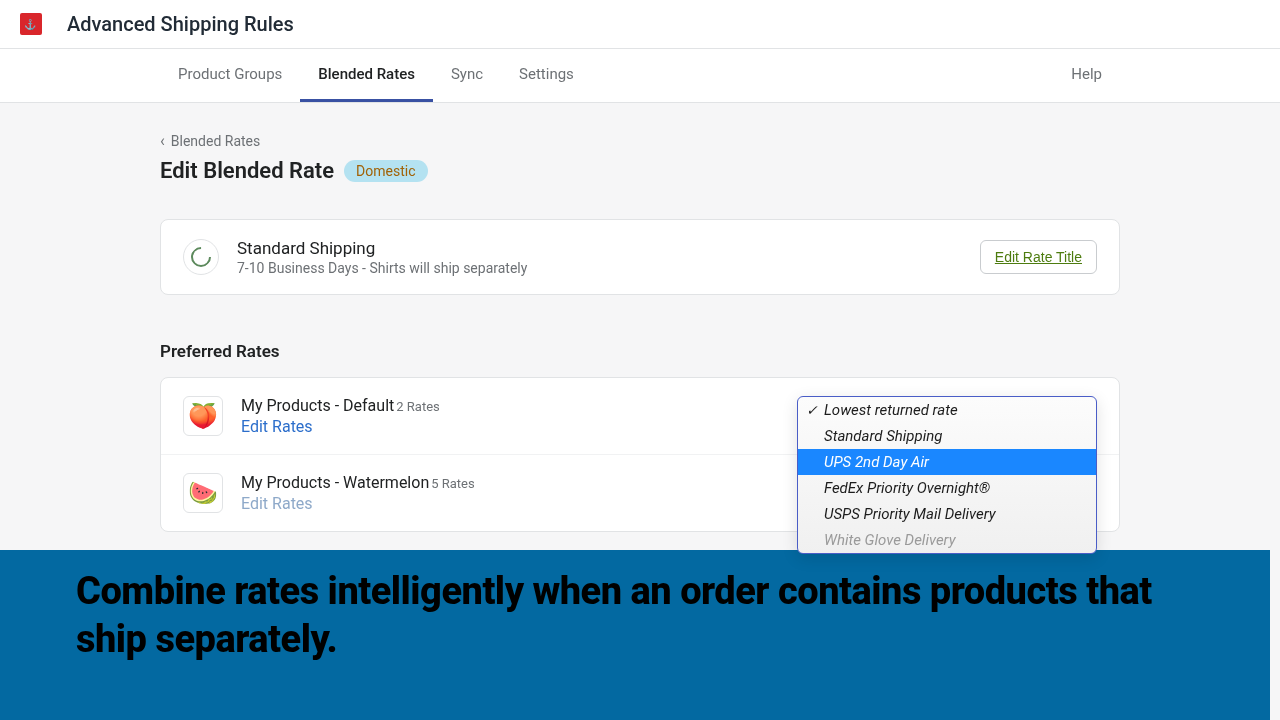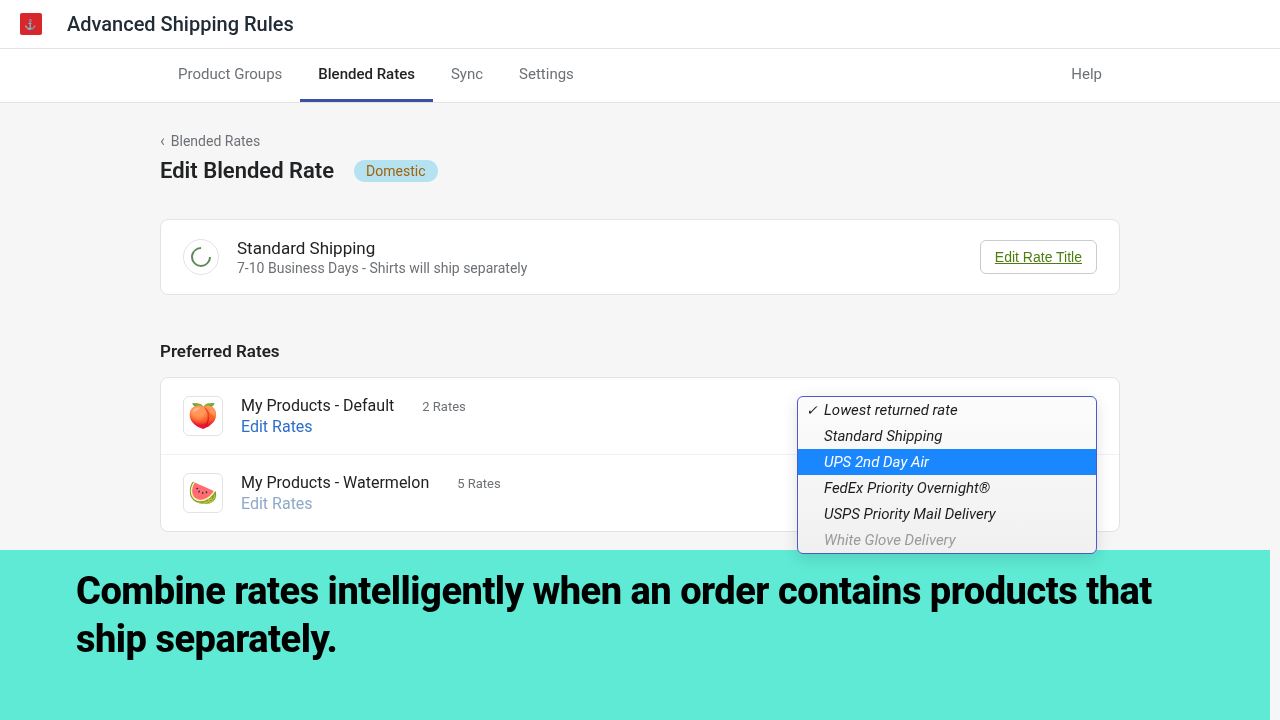--- a/index.html
+++ b/index.html
@@ -9,47 +9,47 @@
 .app-logo::after { content: "⚓"; color: #fff; font-size: 10px; }
 .app-title { font-size: 20px; font-weight: 500; color: #212b36; }
 .nav-wrapper { background: #fff; border-bottom: 1px solid #e1e3e5; width: 100%;}
 .nav-inner { max-width: 960px; margin: 0 auto; display: flex; align-items: center; }
 .nav-item { padding: 16px 18px; color: #6d7175; font-size: 15px; cursor: pointer; border-bottom: 3px solid transparent; }
 .nav-item.active { color: #202223; font-weight: 500; border-bottom-color: #3951a3; }
 .nav-spacer { flex: 1; }
 .content { max-width: 960px; margin: 0 auto; padding: 28px 0; }
 .breadcrumb { display: flex; align-items: center; gap: 6px; color: #6d7175; font-size: 14px; margin-bottom: 8px; cursor: pointer; }
 .chevron-left { font-size: 16px; color: #6d7175; }
-.page-title-row { display: flex; align-items: center; gap: 20px; margin-bottom: 36px; }
+.page-title-row { display: flex; align-items: center; gap: 10px; margin-bottom: 36px; }
 .page-title { font-size: 22px; font-weight: 600; color: #202223; }
 .badge { background: #b4e2f1; color: #a16207; padding: 3px 12px; border-radius: 12px; font-size: 14px; }
 .card { background: #fff; border: 1px solid #e1e3e5; border-radius: 8px; padding: 18px 22px; display: flex; align-items: center; gap: 18px; margin-bottom: 46px; position: relative; }
 .rate-icon { width: 36px; height: 36px; border-radius: 50%; border: 1px solid #e1e3e5; display: flex; align-items: center; justify-content: center; flex-shrink: 0; }
 .swirl { width: 20px; height: 20px; border-radius: 50%; border: 2px solid #5d8a5d; border-top-color: transparent; transform: rotate(45deg); }
 .rate-title { font-size: 17px; color: #202223; margin-bottom: 2px; }
 .rate-sub { font-size: 14px; color: #6d7175; }
 .btn { background: #fff; border: 1px solid #c9cccf; border-radius: 6px; padding: 8px 14px; font-size: 14px; color: #4d7c0f; cursor: pointer; margin-left: auto; text-decoration: underline; }
 .section-title { font-size: 17px; font-weight: 600; color: #202223; margin-bottom: 16px; }
 .rates-card { background: #fff; border: 1px solid #e1e3e5; border-radius: 8px; overflow: visible; }
 .rate-row { padding: 18px 22px; display: flex; align-items: flex-start; gap: 18px; border-bottom: 1px solid #f1f2f3; position: relative; }
 .rate-row:last-child { border-bottom: none; }
 .product-icon { width: 40px; height: 40px; border-radius: 6px; border: 1px solid #e1e3e5; display: flex; align-items: center; justify-content: center; font-size: 24px; flex-shrink: 0; }
 .product-info { display: flex; flex-direction: column; gap: 2px; }
-.product-top { display: flex; align-items: baseline; gap: 28px; }
+.product-top { display: flex; align-items: baseline; gap: 2px; }
 .product-name { font-size: 16px; color: #202223; }
 .rate-count { font-size: 13px; color: #6d7175; }
 .edit-link { font-size: 16px; color: #2c6ecb; cursor: pointer; }
 .edit-link.muted { color: #8ea9c9; }
 .dropdown { position: absolute; right: 22px; top: 18px; width: 300px; background: linear-gradient(#fcfcfc, #f0f0f0); border: 1px solid #4a5dc7; border-radius: 6px; box-shadow: 0 4px 16px rgba(0,0,0,0.12); overflow: hidden; z-index: 10; }
 .dropdown-option { padding: 4px 26px; font-size: 15px; color: #1d1d1d; cursor: pointer; display: flex; align-items: center; position: relative; font-style: italic; }
 .dropdown-option.checked::before { content: "✓"; position: absolute; left: 8px; font-size: 14px; }
 .dropdown-option.highlighted { background: #1a87ff; color: #fff; }
 .dropdown-option.faded { color: #9a9a9a; }
 .select-stub { position: absolute; right: 22px; top: 18px; border: 1px solid #babfc3; border-radius: 6px; background: #fff; height: 38px; width: 300px; }
-.bottom-cut { position: absolute; left: 0; right: 10px; bottom: 0; background: #5eead4; padding: 18px 76px 0; height: 170px; }
+.bottom-cut { position: absolute; left: 0; right: 10px; bottom: 0; background: #0369a1; padding: 18px 76px 0; height: 170px; }
 .headline { font-size: 38px; font-weight: 800; color: #000; line-height: 1.25; letter-spacing: -0.5px; }
 </style>
 </head>
 <body>
 
 <div class="header-bar">
   <div class="app-logo"></div>
   <div class="app-title">Advanced Shipping Rules</div>
 </div>
 

